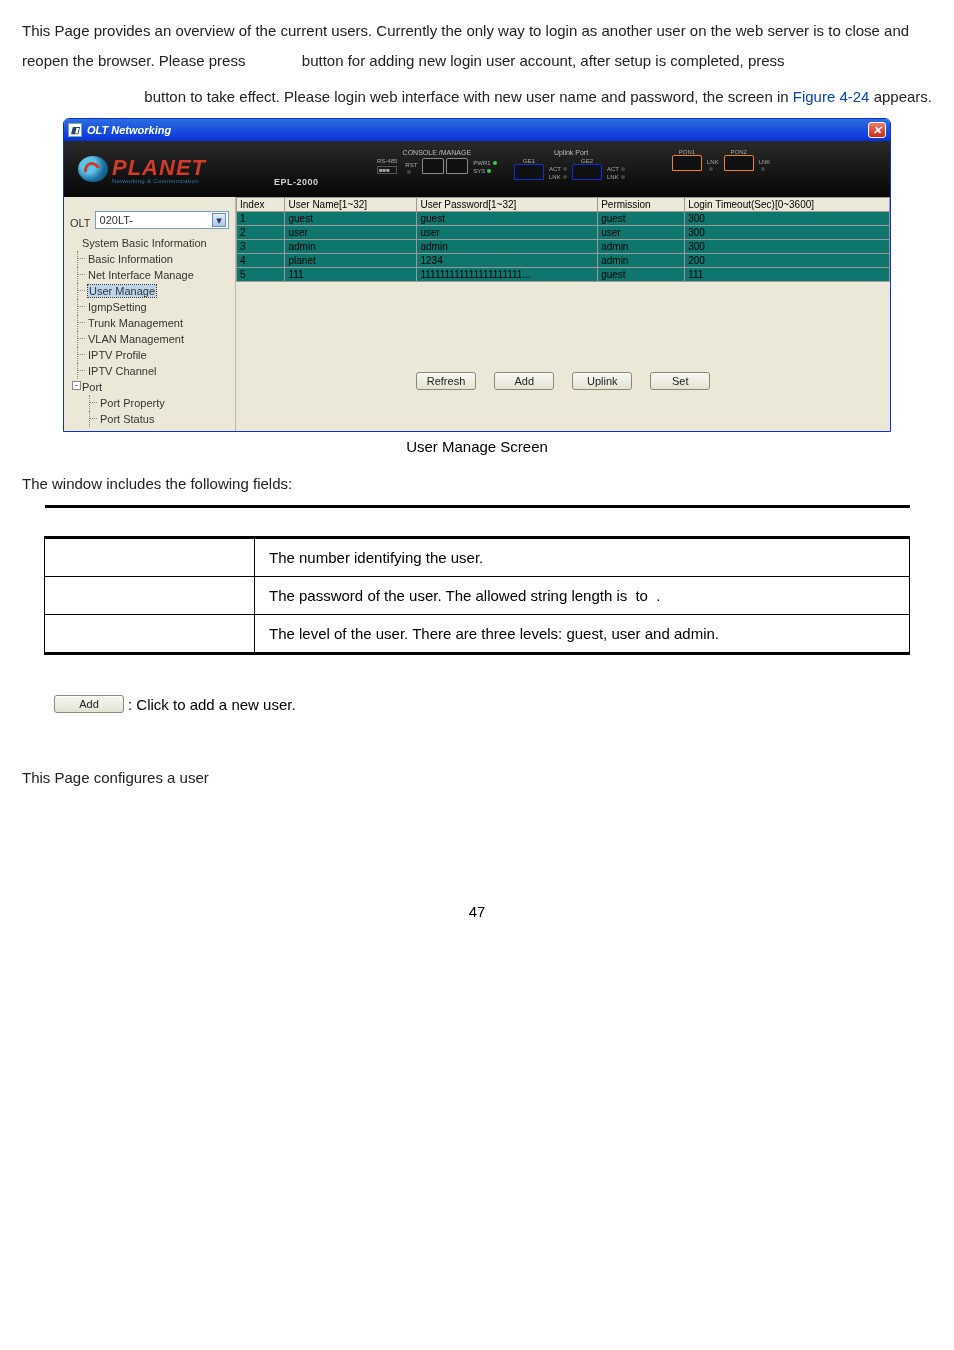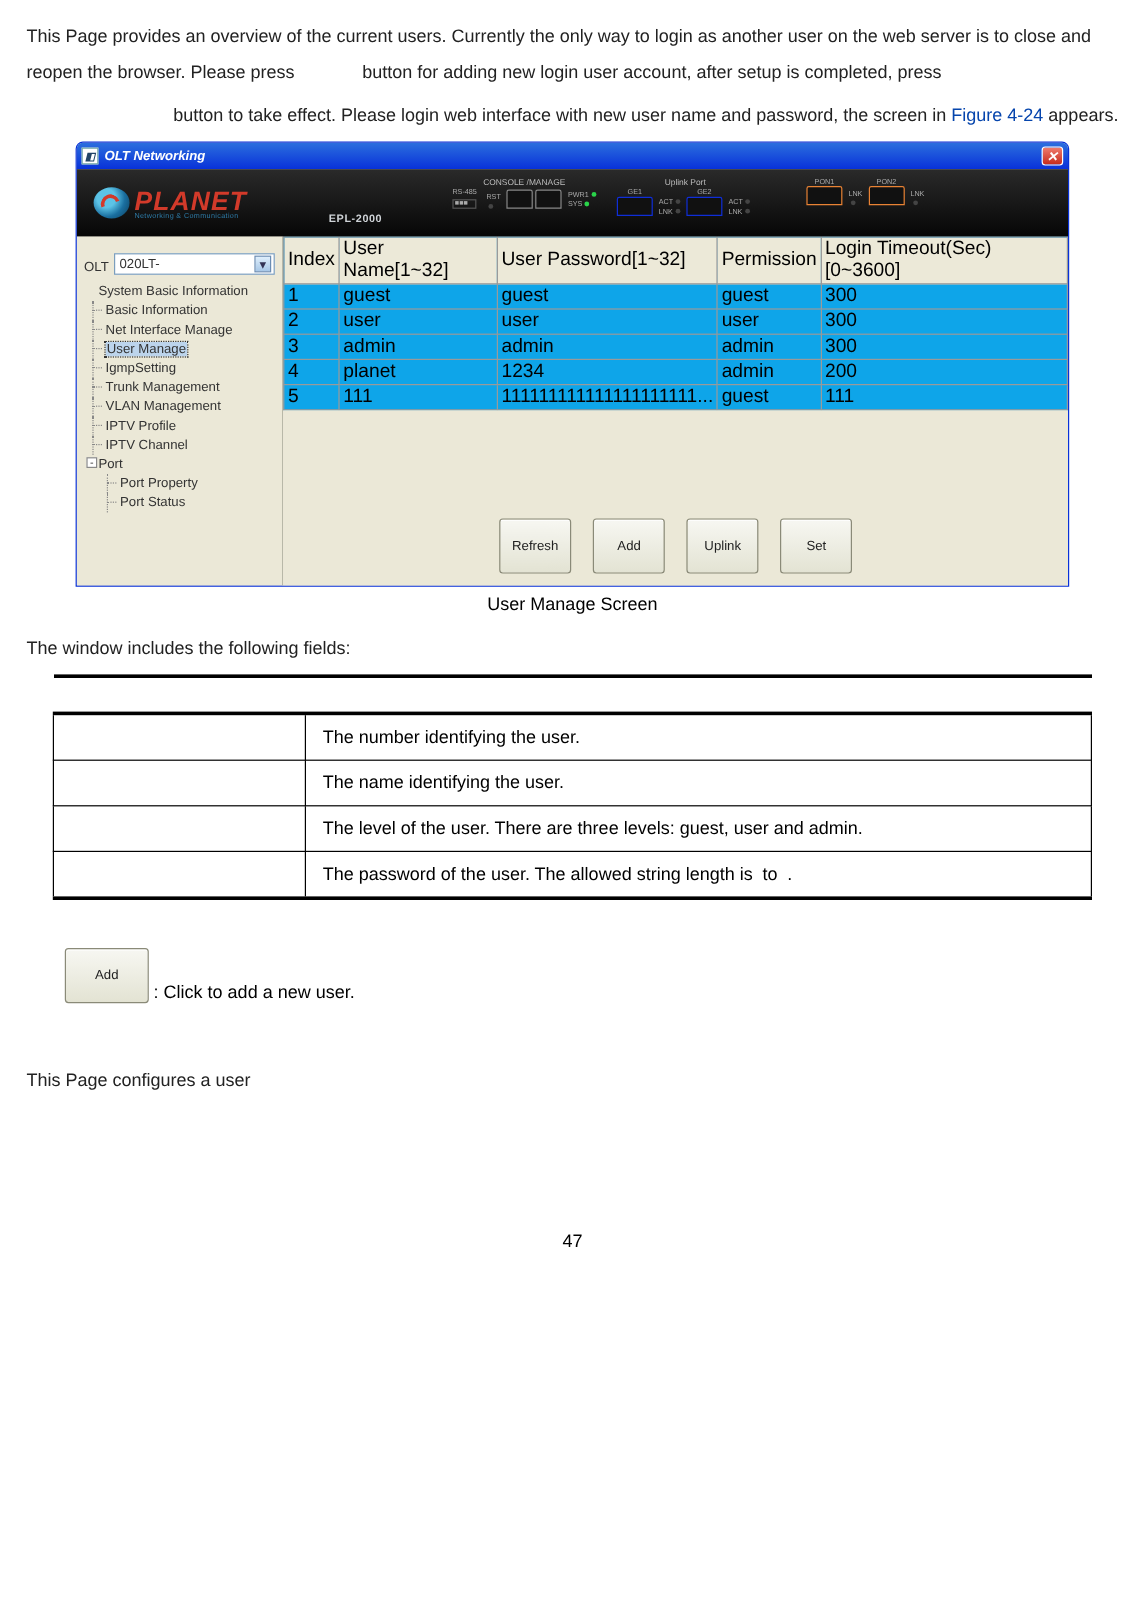--- a/index.html
+++ b/index.html
@@ -98,28 +98,28 @@
   .tree li.root::before,.tree li.root::after{display:none;}
   .tree .expander{position:absolute;left:4px;top:2px;width:9px;height:9px;border:1px solid #888;background:#fff;
     display:flex;align-items:center;justify-content:center;font-size:9px;line-height:7px;}
   .tree li.selected span.label{background:var(--sel-bg);outline:1px dotted #333;padding:0 1px;}
   .tree li.child{padding-left:32px;}
   .tree li.child::before{left:21px;}
   .tree li.child::after{left:21px;}
 
   .main-panel{flex:1;background:#ebe8d7;display:flex;flex-direction:column;}
   .main-inner{flex:1;display:flex;flex-direction:column;margin:0;}
-  table.usr{width:100%;border-collapse:collapse;background:#0ea5e9;font-size:16px;padding-left:26px;}
+  table.usr{width:100%;border-collapse:collapse;background:#0f766e;font-size:10px;padding-left:26px;}
   table.usr th,table.usr td{border:1px solid #9a9a9a;padding:1px 3px;text-align:left;font-weight:normal;height:14px;}
   table.usr th{background:#ece9d8;}
   .btn-row{display:flex;justify-content:center;gap:18px;padding:90px 0 10px;background:#ebe8d7;}
 
   button.winbtn{
     font:11px Arial;background:linear-gradient(#f7f7f2,#e3e3d3);
-    border:1px solid #8a8a78;border-radius:3px;padding:16px 10px;min-width:60px;color:#222;
+    border:1px solid #8a8a78;border-radius:3px;padding:2px 10px;min-width:60px;color:#222;
     box-shadow:inset 0 1px 0 #fff;
   }
 
   
   table.desc{width:866px;margin:6px auto 30px;border-collapse:collapse;font-size:15px;}
   table.desc td,table.desc th{border:1px solid #000;padding:10px 14px;vertical-align:top;}
   table.desc thead th{border:none;border-top:3px solid #000;border-bottom:3px solid #000;padding:14px;}
   table.desc thead th:first-child{width:210px;}
   table.desc tbody td:first-child{width:210px;}
   table.desc tbody tr:last-child td{border-bottom:3px solid #000;}
@@ -324,30 +324,26 @@
         <th></th>
       </tr>
     </thead>
   <tbody id="desc-body">
       <tr>
         <td></td>
         <td>The number identifying the user.</td>
       </tr>
       <tr>
         <td></td>
-        <td>The name identifying the user.</td>
+        <td>The password of the user. The allowed string length is <span class="small-num"> </span> to <span class="small-num"> </span>.</td>
       </tr>
       <tr>
         <td></td>
         <td>The level of the user. There are three levels: guest, user and admin.</td>
       </tr>
-      <tr>
-        <td></td>
-        <td>The password of the user. The allowed string length is <span class="small-num"> </span> to <span class="small-num"> </span>.</td>
-      </tr>
     </tbody>
 </table>
 
 <div class="add-example">
   <button class="winbtn">Add</button>
   <span>: Click to add a new user.</span>
 </div>
 
 <p class="body-text" style="margin-top:50px;">This Page configures a user</p>
 

